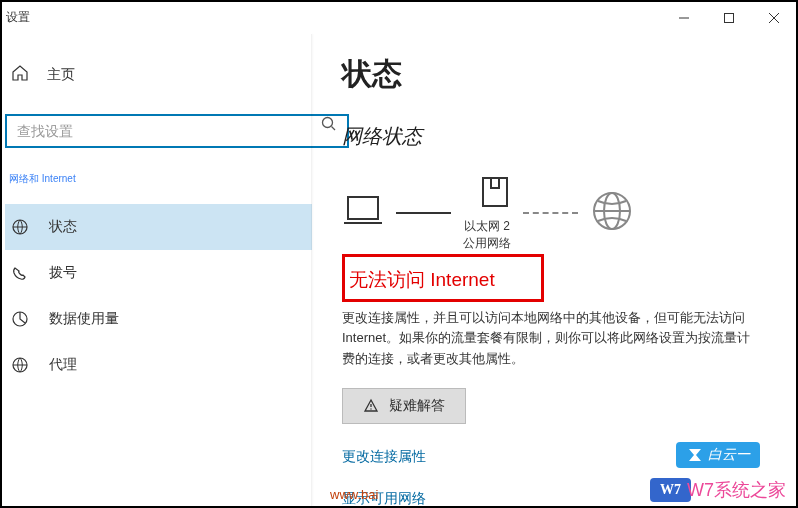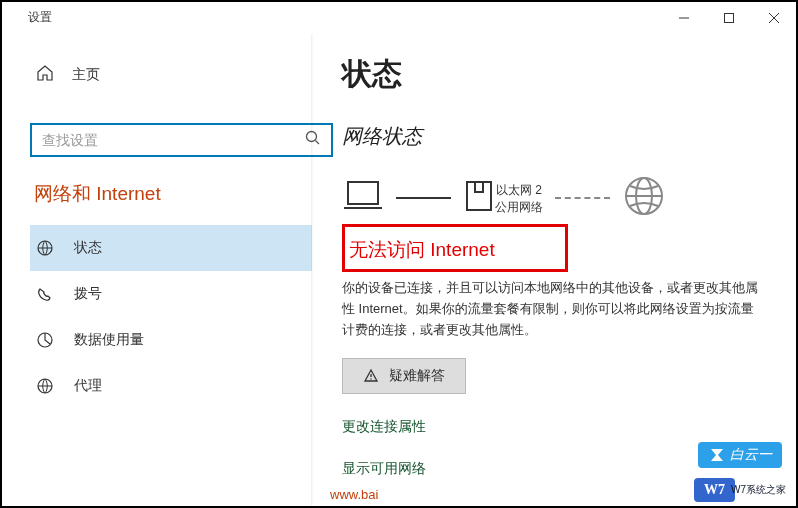--- a/index.html
+++ b/index.html
@@ -1,72 +1,72 @@
 <!DOCTYPE html>
 <html><head>
   <meta charset="utf-8">
   <style>
     * { margin: 0; padding: 0; box-sizing: border-box; }
     body { font-family: "Microsoft YaHei", "Segoe UI", sans-serif; background: #fff; width: 798px; height: 508px; overflow: hidden; position: relative; border: 2px solid #000; }
     
-    .titlebar { height: 32px; display: flex; align-items: center; padding-left: 26px; border-bottom: 1px solid transparent; }
+    .titlebar { height: 32px; display: flex; align-items: center; padding-left: 4px; border-bottom: 1px solid transparent; }
     .titlebar-title { font-size: 12px; color: #333; flex: 1; }
     .window-controls { display: flex; }
     .window-btn { width: 45px; height: 32px; display: flex; align-items: center; justify-content: center; cursor: pointer; }
     .window-btn svg { width: 10px; height: 10px; }
     
     .content { display: flex; height: calc(100% - 32px); }
     
-    .sidebar { width: 310px; padding-left: 28px; position: relative; }
+    .sidebar { width: 310px; padding-left: 3px; position: relative; }
     .home-row { display: flex; align-items: center; padding: 12px 0 12px 6px; margin-top: 18px; cursor: pointer; }
     .home-icon { margin-right: 18px; }
     .home-label { font-size: 14px; color: #333; }
     
-    .search-box { width: 303px; height: 34px; border: 2px solid #0078b4; margin-top: 25px; display: flex; align-items: center; padding: 0 10px; cursor: text; }
+    .search-box { width: 344px; height: 34px; border: 2px solid #0078b4; margin-top: 16px; display: flex; padding: 0 10px; cursor: text; }
     .search-input { flex: 1; border: none; outline: none; font-size: 14px; color: #666; font-family: inherit; background: transparent; }
     .search-input::placeholder { color: #999; }
     .search-icon { color: #555; }
     
-    .section-header { font-size: 19px; color: #c2410c; margin-top: 24px; margin-left: 4px; }
+    .section-header { font-size: 10px; color: #3b82f6; margin-top: 24px; margin-left: 4px; }
     
     .nav-list { margin-top: 18px; }
     .nav-item { display: flex; align-items: center; height: 46px; padding-left: 6px; cursor: pointer; }
     .nav-item.active { background: #cce4f3; }
     .nav-icon { width: 18px; height: 18px; margin-right: 20px; display: flex; align-items: center; justify-content: center; }
     .nav-label { font-size: 14px; color: #333; }
     
     .sidebar-divider { position: absolute; right: 0; top: 0; width: 1px; height: 100%; background: rgba(0,0,0,0.05); box-shadow: 1px 0 2px rgba(0,0,0,0.05); }
     
     .main { flex: 1; padding: 20px 30px; position: relative; }
     .page-title { font-size: 30px; font-weight: 600; color: #222; margin-bottom: 28px; }
     .sub-title { font-size: 20px; font-weight: 400; color: #222; margin-bottom: 24px; font-style: italic; }
     
     .network-diagram { display: flex; align-items: center; margin-bottom: 6px; }
     .diag-laptop { margin-right: 12px; }
     .diag-line { width: 55px; border-top: 2px solid #333; margin-right: 12px; }
-    .diag-router-wrap { display: flex; flex-direction: row; align-items: flex-start; margin-right: 12px; }
+    .diag-router-wrap { display: flex; flex-direction: column; align-items: flex-end; margin-right: 12px; }
     .diag-dashed { width: 55px; border-top: 2px dashed #888; margin-right: 12px; }
     .diag-globe { }
     .router-label { font-size: 12px; color: #333; text-align: center; margin-top: 4px; line-height: 1.4; }
     
-    .error-box { border: 3px solid #e30000; padding: 10px 12px 6px 0; margin-top: -4px; margin-bottom: 6px; width: 226px; }
+    .error-box { border: 3px solid #e30000; padding: 10px 12px 6px 0; margin-top: -4px; margin-bottom: 6px; width: 202px; }
     .error-text { font-size: 19px; color: #e30000; margin-left: 4px; }
     
     .desc-text { font-size: 13px; color: #333; line-height: 1.6; max-width: 420px; margin-bottom: 18px; }
     
     .trouble-btn { display: inline-flex; align-items: center; background: #ddd; border: 1px solid #bbb; padding: 8px 20px; cursor: pointer; font-size: 14px; color: #333; text-align: right; }
     .trouble-btn svg { margin-right: 10px; }
     
-    .link-text { color: #14532d; font-size: 14px; margin-top: 24px; cursor: pointer; display: block; }
+    .link-text { color: #0369a1; font-size: 14px; margin-top: 24px; cursor: pointer; display: block; }
     
     .watermarks { position: absolute; bottom: 4px; right: 10px; display: flex; align-items: center; gap: 10px; flex-direction: column; }
     .wm-badge { padding: 4px 10px; border-radius: 4px; font-size: 14px; color: #fff; display: flex; align-items: center; font-style: italic; }
     .wm-blue { background: #2ca0e8; }
     .wm-w7 { background: #3366cc; font-style: normal; font-weight: bold; font-family: Liberation Serif, serif; }
-    .wm-w7-text { color: #0f172a; font-size: 10px; margin-left: -4px; }
+    .wm-w7-text { color: #ec4899; font-size: 18px; margin-left: -4px; }
     .wm-baidu { position: absolute; bottom: 4px; left: 328px; color: #c2410c; font-size: 13px; }
   </style>
 </head>
 <body>
 
 <div class="titlebar">
   <span class="titlebar-title">设置</span>
   <div class="window-controls">
     <div class="window-btn">
       <svg viewBox="0 0 10 10">
@@ -184,21 +184,21 @@
             <line x1="4" y1="22" x2="40" y2="22" stroke="#888" stroke-width="2"></line>
             <path d="M8 12 Q22 18 36 12 M8 32 Q22 26 36 32" fill="none" stroke="#888" stroke-width="2"></path>
           </svg>
       </span>
     </div>
     
     <div class="error-box">
       <div class="error-text">无法访问 Internet</div>
     </div>
     
-    <p class="desc-text">你的设备已连接，并且可以访问本地网络中的其他设备，或者更改其他属性 Internet。如果你的流量套餐有限制，则你可以将此网络设置为按流量计费的连接，或者更改其他属性。</p>
+    <p class="desc-text">更改连接属性，并且可以访问本地网络中的其他设备，但可能无法访问 Internet。如果你的流量套餐有限制，则你可以将此网络设置为按流量计费的连接，或者更改其他属性。</p>
     
     <button class="trouble-btn">
       <svg width="16" height="16" viewBox="0 0 16 16">
           <path d="M8 2 L14 13 L2 13 Z" fill="none" stroke="#333" stroke-width="1.3"></path>
           <line x1="8" y1="6" x2="8" y2="9" stroke="#333" stroke-width="1.3"></line>
           <circle cx="8" cy="11" r="0.7" fill="#333"></circle>
         </svg>
       <span>疑难解答</span>
     </button>
     

